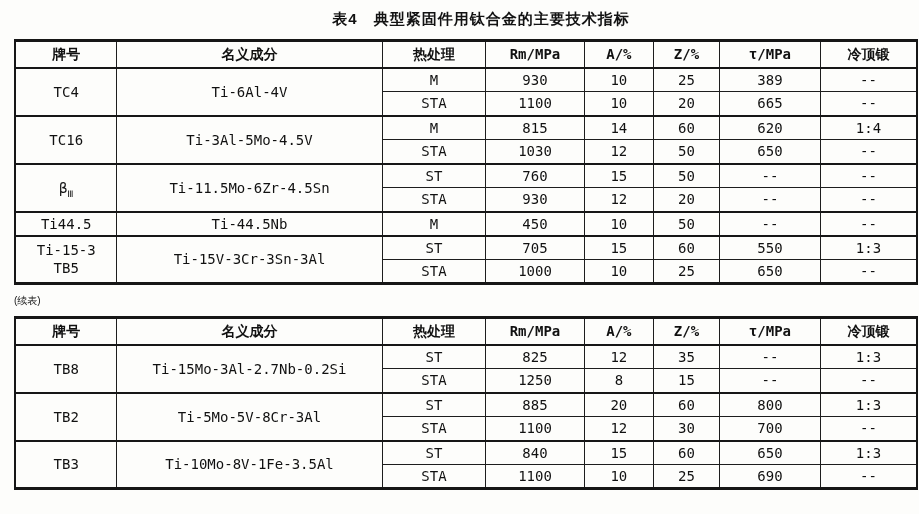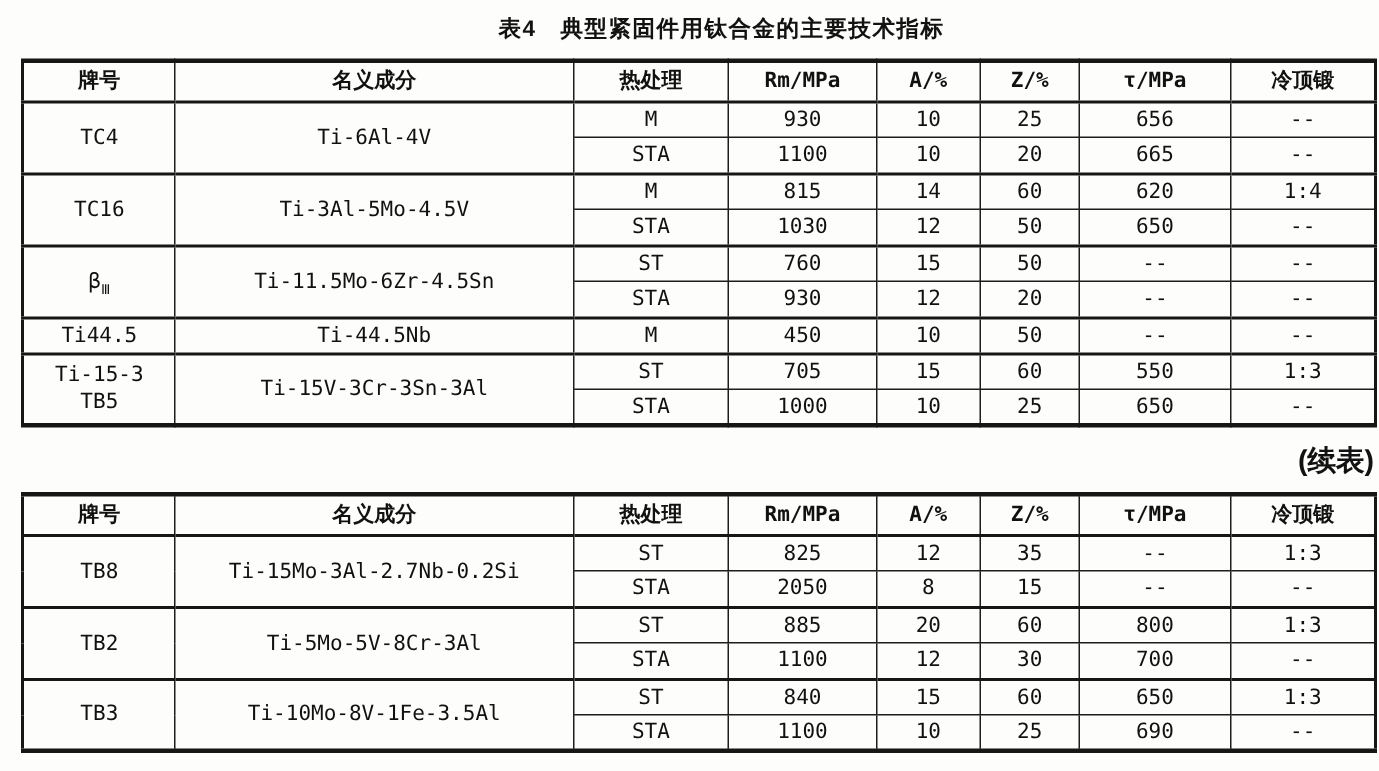--- a/index.html
+++ b/index.html
@@ -27,21 +27,21 @@
   thead th{
     border-bottom:2px solid #161616;font-weight:700;
     font-family:"DejaVu Sans Mono","Liberation Sans",sans-serif;
     height:27px;
     text-align:center;
   }
   tr.group-start td{border-top:2px solid #161616;}
   .lat{font-family:"DejaVu Sans Mono",monospace;}
   td sub{font-size:9px;line-height:0;}
   .cont-note{
-    text-align:right;font-size:19px;font-weight:700;
+    font-size:10px;font-weight:400;
     margin:9px 2px 8px 0;
     font-family:"Liberation Sans",sans-serif;
   }
 </style>
 </head>
 <body>
 
 <div class="page">
   <div class="title">表4　典型紧固件用钛合金的主要技术指标</div>
 
@@ -69,21 +69,21 @@
         </tr>
       </thead>
     <tbody>
         <tr class="group-start">
           <td class="lat" rowspan="2">TC4</td>
           <td class="lat" rowspan="2">Ti-6Al-4V</td>
           <td class="lat">M</td>
           <td class="lat">930</td>
           <td class="lat">10</td>
           <td class="lat">25</td>
-          <td class="lat">656</td>
+          <td class="lat">389</td>
           <td class="lat">--</td>
         </tr>
         <tr>
           <td class="lat">STA</td>
           <td class="lat">1100</td>
           <td class="lat">10</td>
           <td class="lat">20</td>
           <td class="lat">665</td>
           <td class="lat">--</td>
         </tr>
@@ -185,21 +185,21 @@
           <td class="lat" rowspan="2">Ti-15Mo-3Al-2.7Nb-0.2Si</td>
           <td class="lat">ST</td>
           <td class="lat">825</td>
           <td class="lat">12</td>
           <td class="lat">35</td>
           <td class="lat">--</td>
           <td class="lat">1:3</td>
         </tr>
         <tr>
           <td class="lat">STA</td>
-          <td class="lat">2050</td>
+          <td class="lat">1250</td>
           <td class="lat">8</td>
           <td class="lat">15</td>
           <td class="lat">--</td>
           <td class="lat">--</td>
         </tr>
         <tr class="group-start">
           <td class="lat" rowspan="2">TB2</td>
           <td class="lat" rowspan="2">Ti-5Mo-5V-8Cr-3Al</td>
           <td class="lat">ST</td>
           <td class="lat">885</td>

